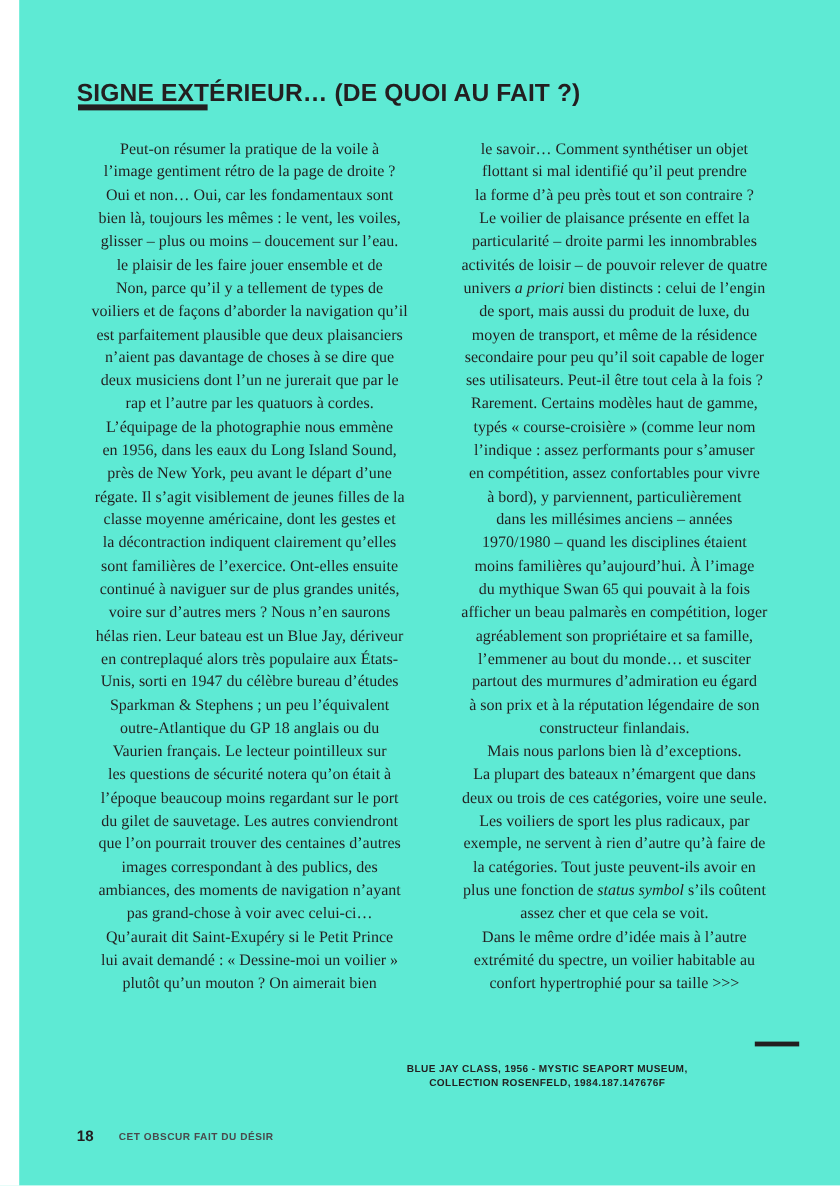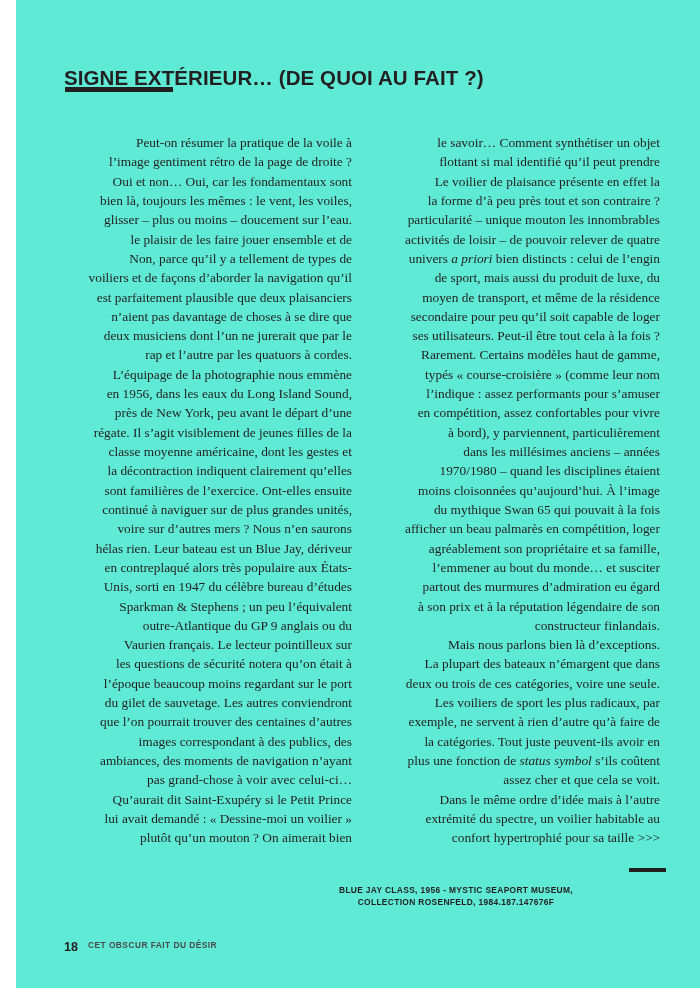--- a/index.html
+++ b/index.html
@@ -54,22 +54,21 @@
     left: 0;
     top: 114px;
     width: 700px;
   }
   .col {
     position: absolute;
     top: 0;
     font-size: 13.35px;
     line-height: 19.32px;
     color: #231f20;
-    text-align: right;
-    margin-top: 19px;
+    text-align: center;
   }
   .col-left  { left: 48px;  width: 288px; }
   .col-right { left: 348px; width: 296px; }
 
   .col p {
     margin: 0;
     padding: 0;
   }
   .col .ln {
     display: block;
@@ -102,22 +101,22 @@
     text-align: center;
   }
   .caption .cline { display: block; white-space: nowrap; }
 
   
   .footer {
     position: absolute;
     left: 48px;
     top: 940px;
     display: flex;
-    align-items: flex-start;
-    gap: 10px;
+    align-items: center;
+    gap: 21px;
     font-family: "Liberation Sans", "DejaVu Sans", sans-serif;
     color: #3a3a3c;
   }
   .folio {
     font-weight: bold;
     font-size: 12.6px;
     color: #231f20;
   }
   .running-head {
     font-weight: bold;
@@ -157,58 +156,58 @@
         <span class="ln">régate. Il s’agit visiblement de jeunes filles de la</span>
         <span class="ln">classe moyenne américaine, dont les gestes et</span>
         <span class="ln">la décontraction indiquent clairement qu’elles</span>
         <span class="ln">sont familières de l’exercice. Ont-elles ensuite</span>
         <span class="ln">continué à naviguer sur de plus grandes unités,</span>
         <span class="ln">voire sur d’autres mers ? Nous n’en saurons</span>
         <span class="ln">hélas rien. Leur bateau est un Blue Jay, dériveur</span>
         <span class="ln">en contreplaqué alors très populaire aux États-</span>
         <span class="ln">Unis, sorti en 1947 du célèbre bureau d’études</span>
         <span class="ln">Sparkman &amp; Stephens ; un peu l’équivalent</span>
-        <span class="ln">outre-Atlantique du GP 9 anglais ou du</span>
+        <span class="ln">outre-Atlantique du GP 18 anglais ou du</span>
         <span class="ln">Vaurien français. Le lecteur pointilleux sur</span>
         <span class="ln">les questions de sécurité notera qu’on était à</span>
         <span class="ln">l’époque beaucoup moins regardant sur le port</span>
         <span class="ln">du gilet de sauvetage. Les autres conviendront</span>
         <span class="ln">que l’on pourrait trouver des centaines d’autres</span>
         <span class="ln">images correspondant à des publics, des</span>
         <span class="ln">ambiances, des moments de navigation n’ayant</span>
         <span class="ln">pas grand-chose à voir avec celui-ci…</span>
         <span class="ln">Qu’aurait dit Saint-Exupéry si le Petit Prince</span>
         <span class="ln">lui avait demandé : « Dessine-moi un voilier »</span>
         <span class="ln">plutôt qu’un mouton ? On aimerait bien</span>
       </p>
     </div>
 
     <div class="col col-right">
       <p>
         <span class="ln">le savoir… Comment synthétiser un objet</span>
         <span class="ln">flottant si mal identifié qu’il peut prendre</span>
+        <span class="ln">la forme d’à peu près tout et son contraire ?</span>
         <span class="ln">Le voilier de plaisance présente en effet la</span>
-        <span class="ln">la forme d’à peu près tout et son contraire ?</span>
-        <span class="ln">particularité – unique mouton les innombrables</span>
+        <span class="ln">particularité – droite parmi les innombrables</span>
         <span class="ln">activités de loisir – de pouvoir relever de quatre</span>
 
         <span class="ln"><span>univers </span><i>a priori</i><span> bien distincts : celui de l’engin</span></span>
 
         <span class="ln">de sport, mais aussi du produit de luxe, du</span>
         <span class="ln">moyen de transport, et même de la résidence</span>
         <span class="ln">secondaire pour peu qu’il soit capable de loger</span>
         <span class="ln">ses utilisateurs. Peut-il être tout cela à la fois ?</span>
         <span class="ln">Rarement. Certains modèles haut de gamme,</span>
         <span class="ln">typés « course-croisière » (comme leur nom</span>
         <span class="ln">l’indique : assez performants pour s’amuser</span>
         <span class="ln">en compétition, assez confortables pour vivre</span>
         <span class="ln">à bord), y parviennent, particulièrement</span>
         <span class="ln">dans les millésimes anciens – années</span>
         <span class="ln">1970/1980 – quand les disciplines étaient</span>
-        <span class="ln">moins cloisonnées qu’aujourd’hui. À l’image</span>
+        <span class="ln">moins familières qu’aujourd’hui. À l’image</span>
         <span class="ln">du mythique Swan 65 qui pouvait à la fois</span>
         <span class="ln">afficher un beau palmarès en compétition, loger</span>
         <span class="ln">agréablement son propriétaire et sa famille,</span>
         <span class="ln">l’emmener au bout du monde… et susciter</span>
         <span class="ln">partout des murmures d’admiration eu égard</span>
         <span class="ln">à son prix et à la réputation légendaire de son</span>
         <span class="ln">constructeur finlandais.</span>
         <span class="ln">Mais nous parlons bien là d’exceptions.</span>
         <span class="ln">La plupart des bateaux n’émargent que dans</span>
         <span class="ln">deux ou trois de ces catégories, voire une seule.</span>

